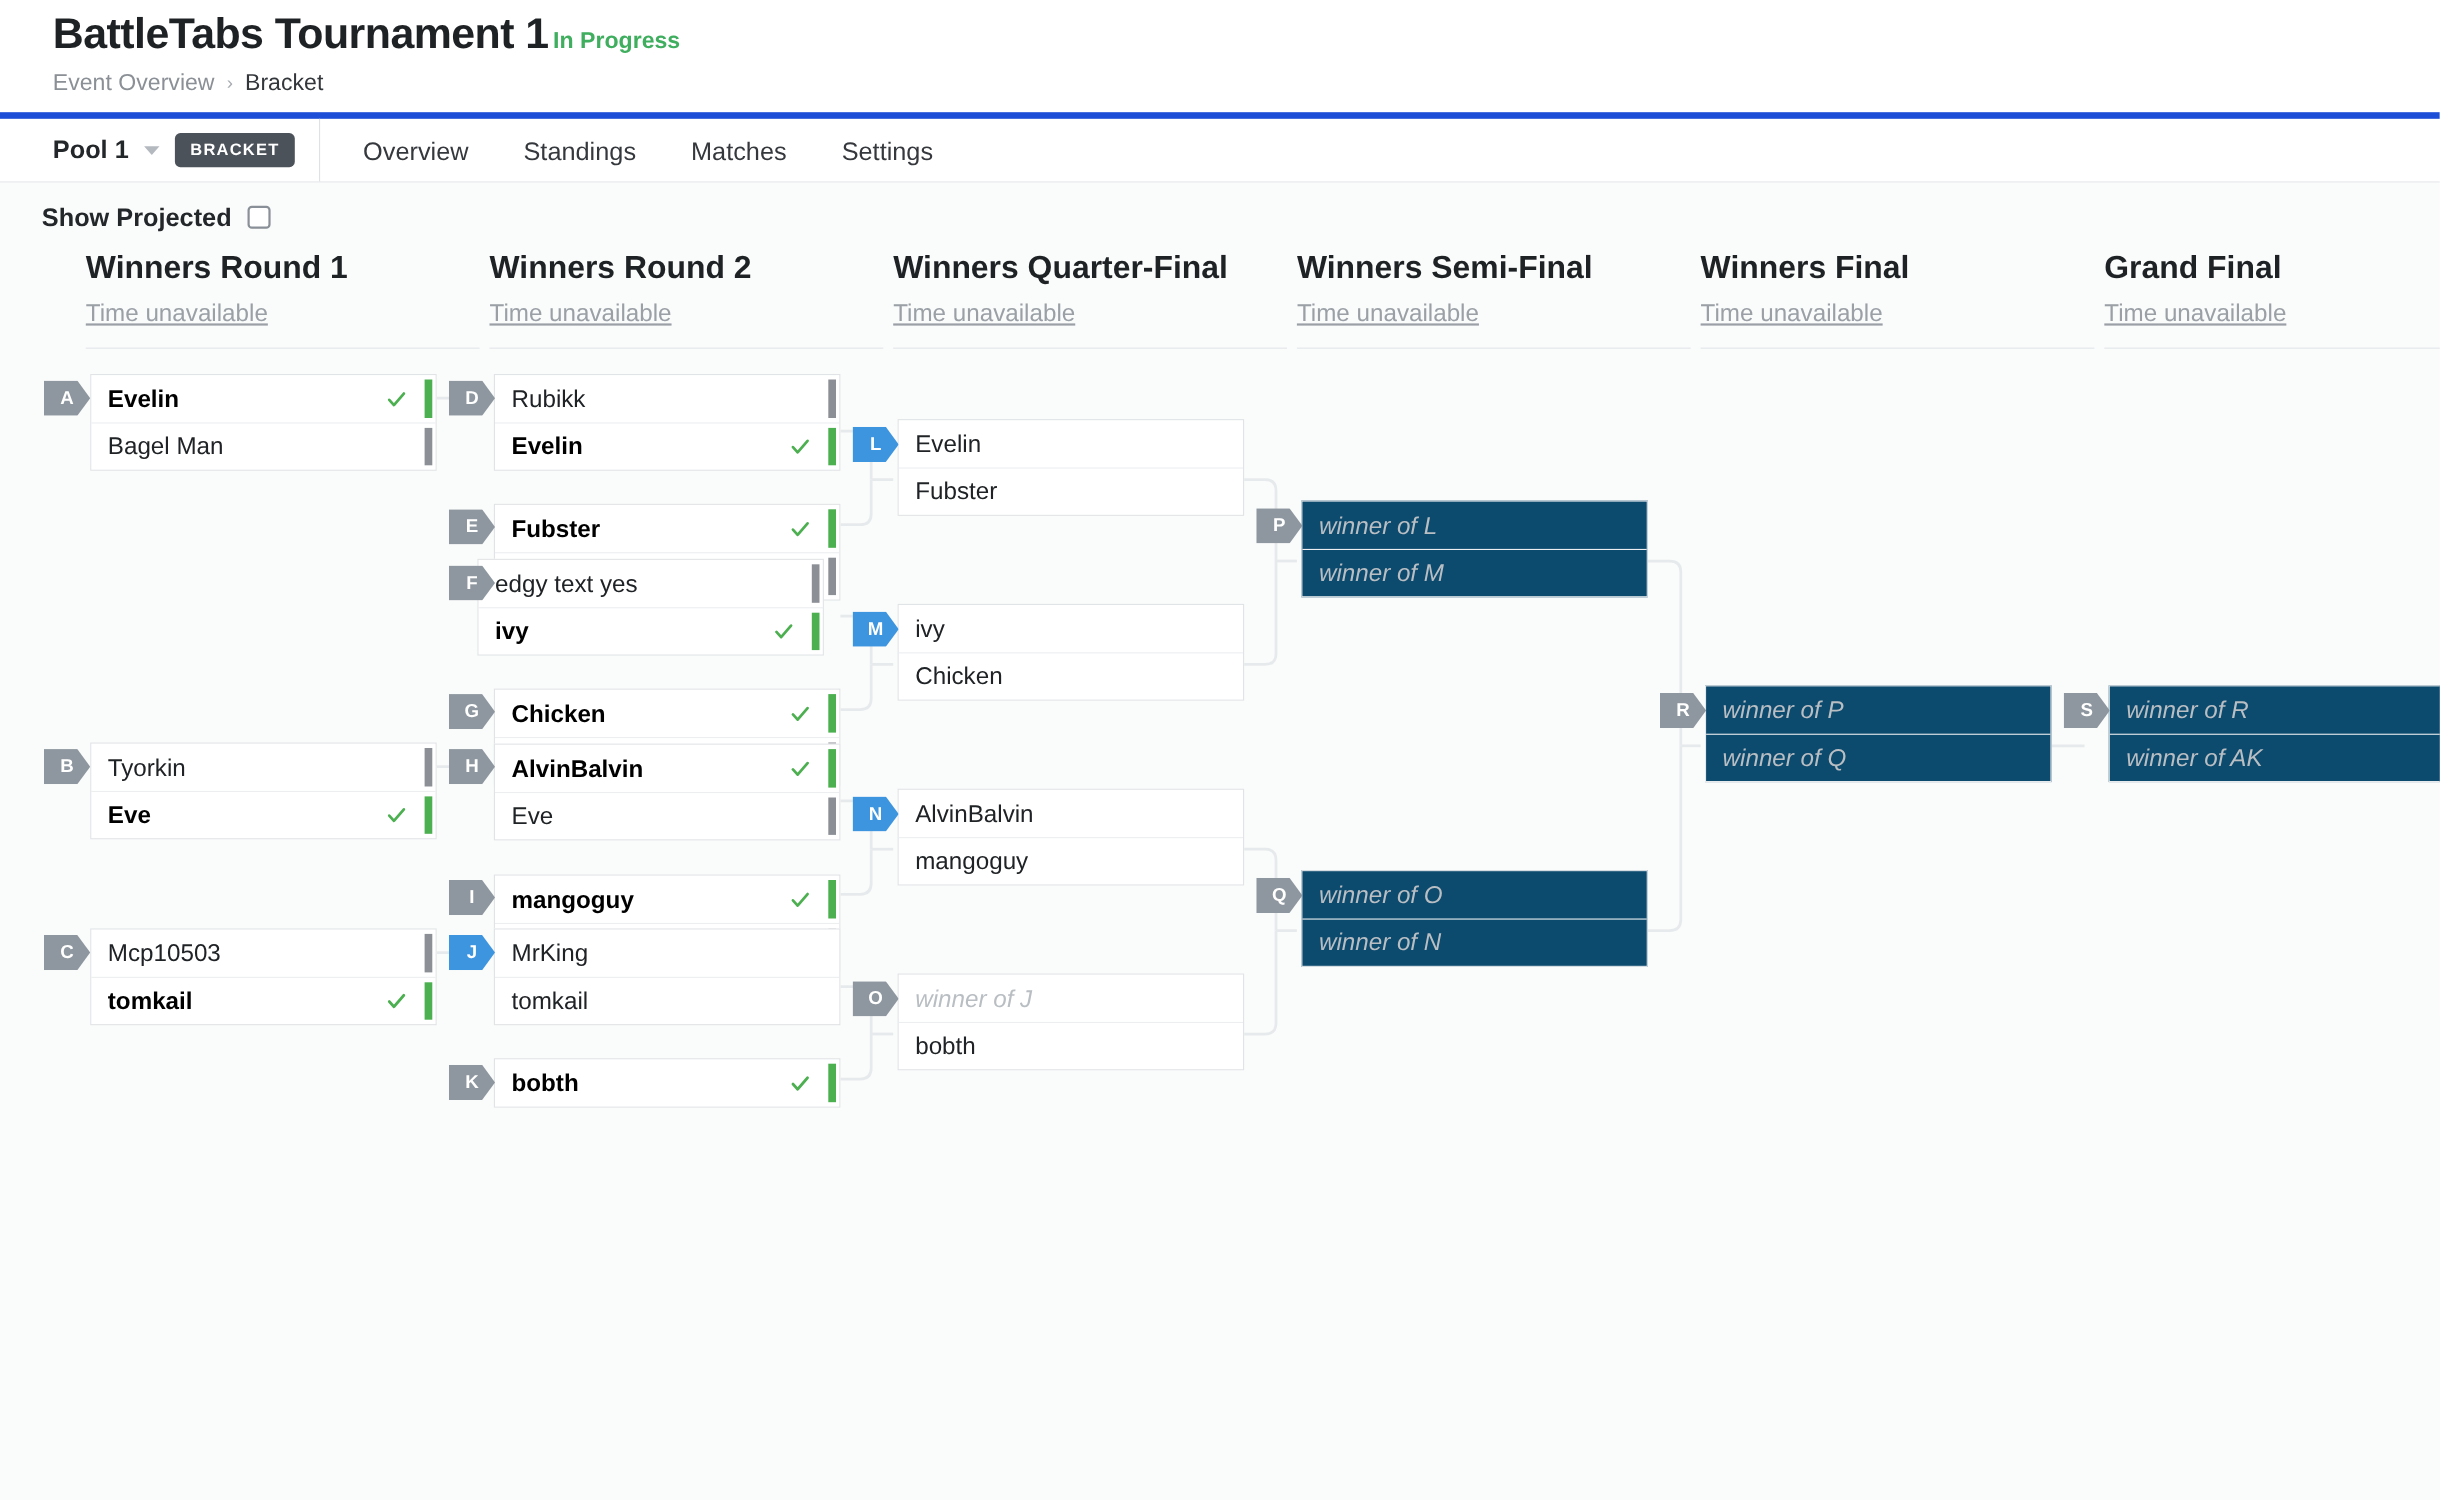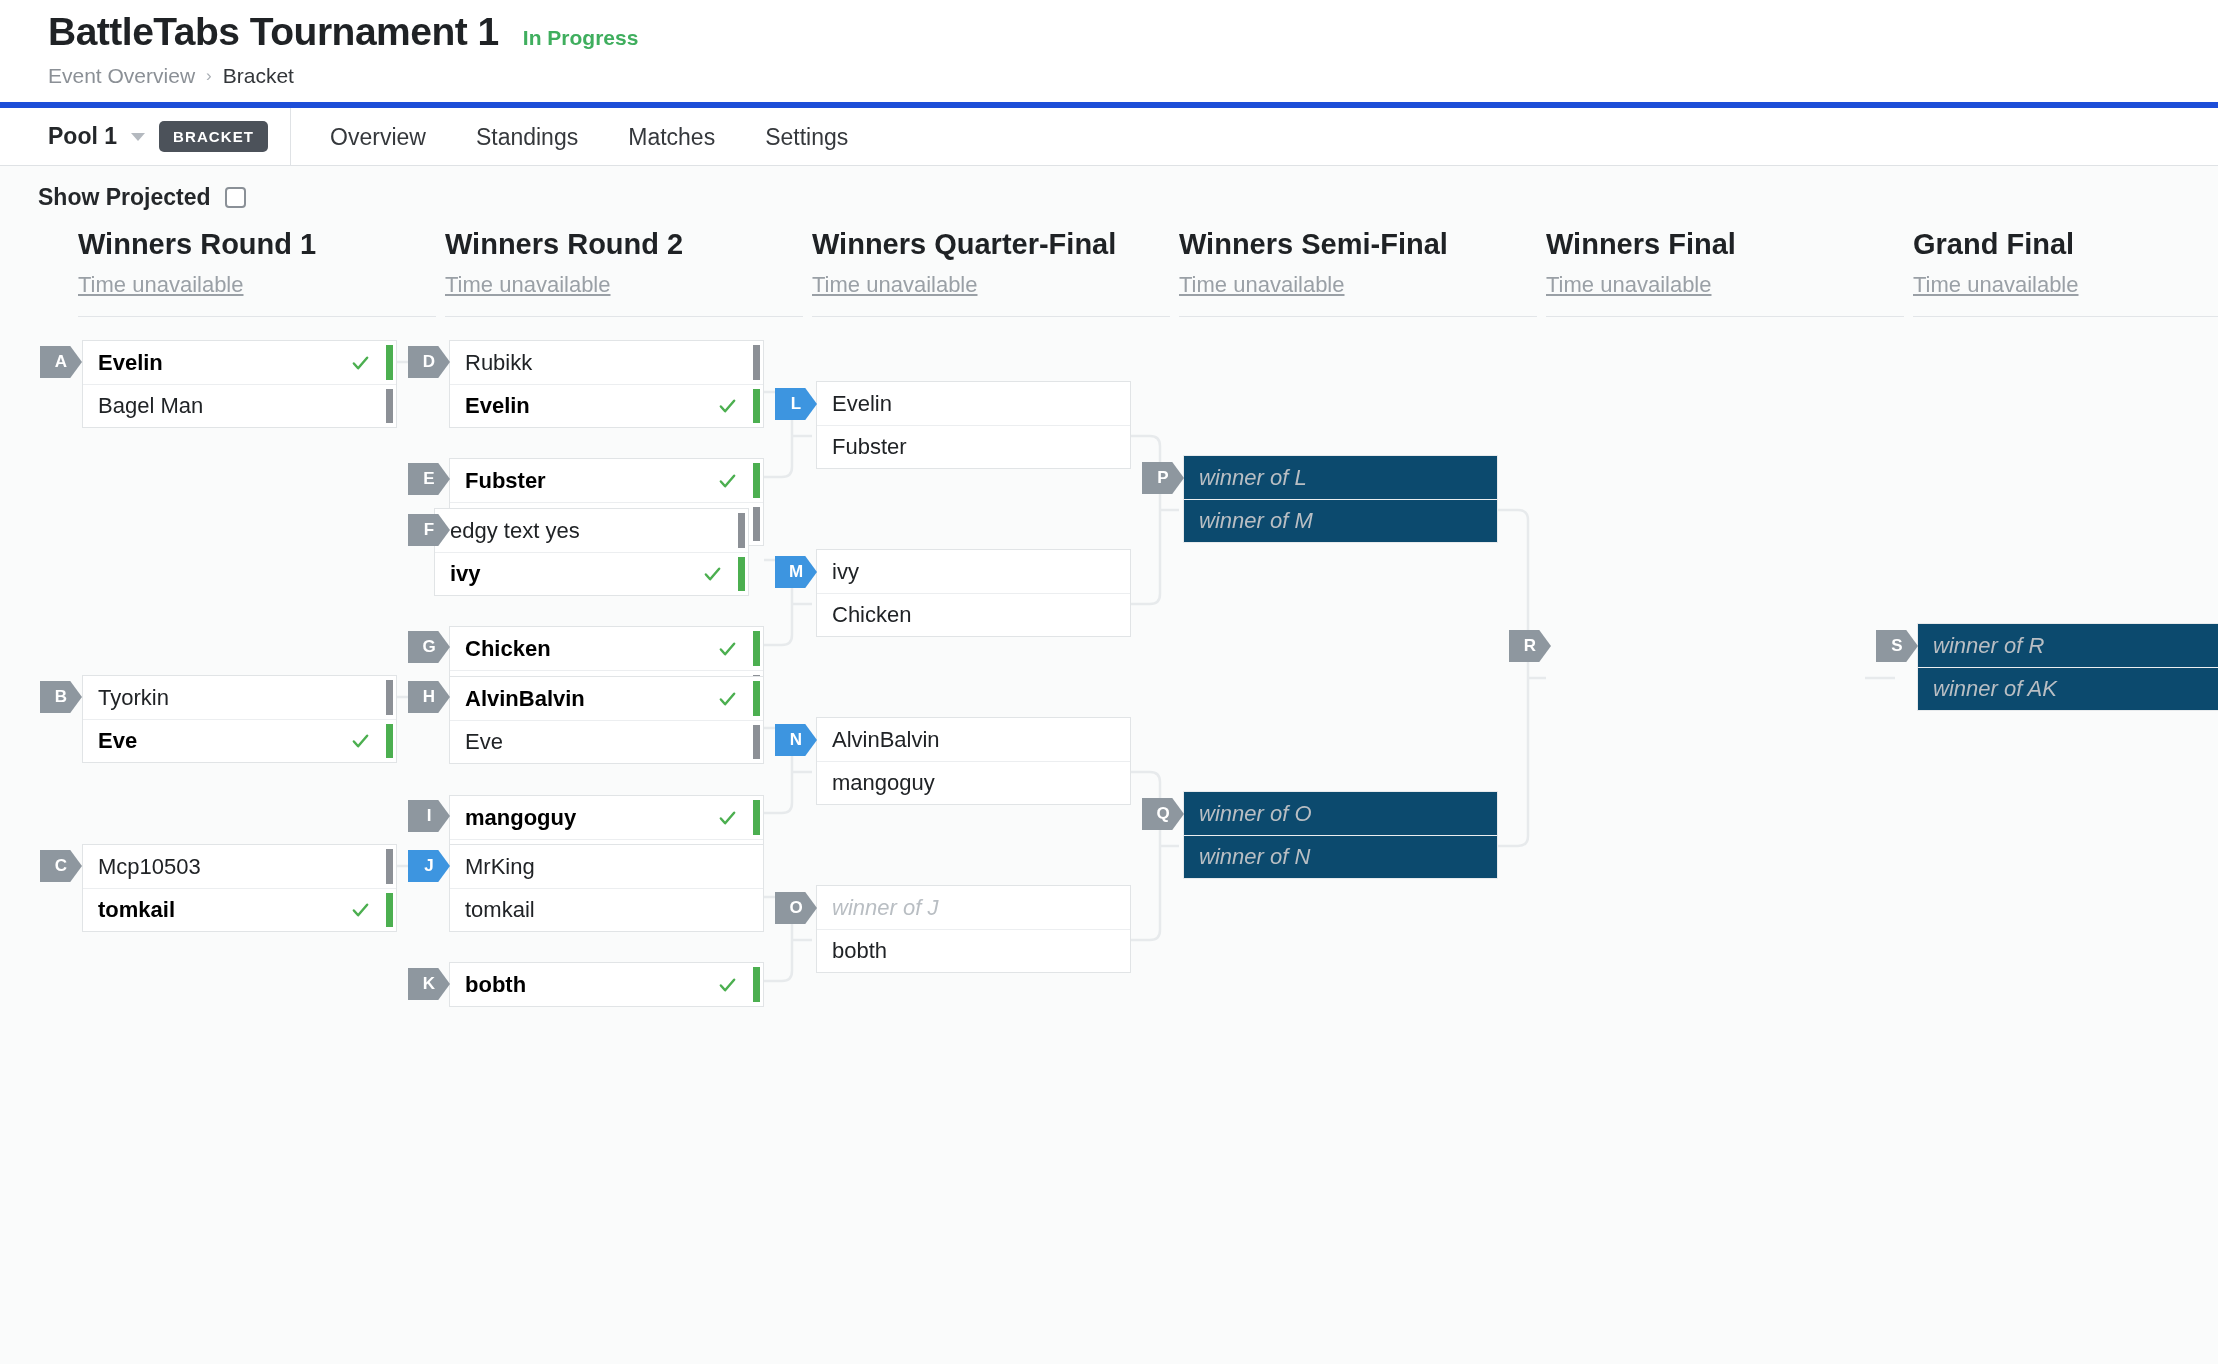--- a/index.html
+++ b/index.html
@@ -6,21 +6,21 @@
   html,body { width:2218px; height:1364px; overflow:hidden; }
   body {
     font-family: "Liberation Sans", sans-serif;
     background:#ffffff;
     color:#26282b;
     -webkit-font-smoothing: antialiased;
   }
 
   
   .page-head { padding: 10px 0 0 48px; background:#fff; }
-  .title-row { display:flex; align-items:baseline; gap:24px; }
+  .title-row { display:flex; align-items:baseline; gap:4px; }
   .title { font-size:39px; font-weight:bold; letter-spacing:-0.5px; color:#1f2225; }
   .status { font-size:21px; font-weight:bold; color:#3fae5e; }
   .breadcrumb { display:flex; align-items:center; gap:11px; margin-top:10px; font-size:21px; }
   .crumb-link { color:#8b9096; }
   .crumb-sep { color:#a8adb3; font-size:17px; }
   .crumb-cur { color:#33363a; }
 
   
   .tabbar {
     margin-top:14px;
@@ -439,20 +439,28 @@
   <div class="card proj" style="left:1183px;top:625px">
     <div class="slot">
       <span class="pname ghost">winner of O</span>
     </div>
     <div class="slot">
       <span class="pname ghost">winner of N</span>
     </div>
   </div>
   <div class="tag grey" style="left:1142px;top:632px">Q</div>
 
+  <div class="card proj" style="left:1550px;top:457px">
+    <div class="slot">
+      <span class="pname ghost">winner of P</span>
+    </div>
+    <div class="slot">
+      <span class="pname ghost">winner of Q</span>
+    </div>
+  </div>
   <div class="tag grey" style="left:1509px;top:464px">R</div>
 
   <div class="card proj wide" style="left:1917px;top:457px">
     <div class="slot">
       <span class="pname ghost">winner of R</span>
     </div>
     <div class="slot">
       <span class="pname ghost">winner of AK</span>
     </div>
   </div>

